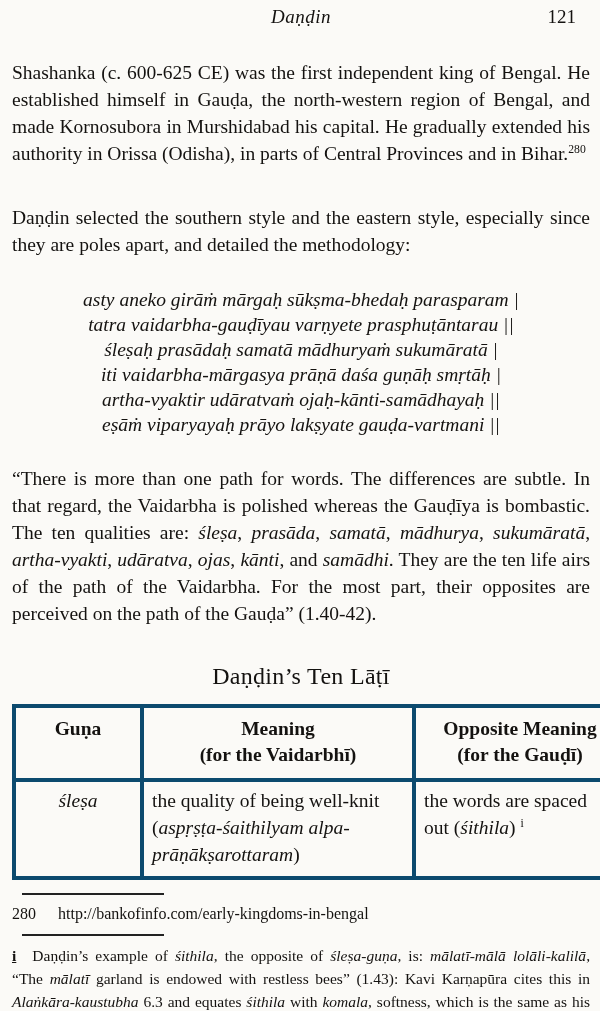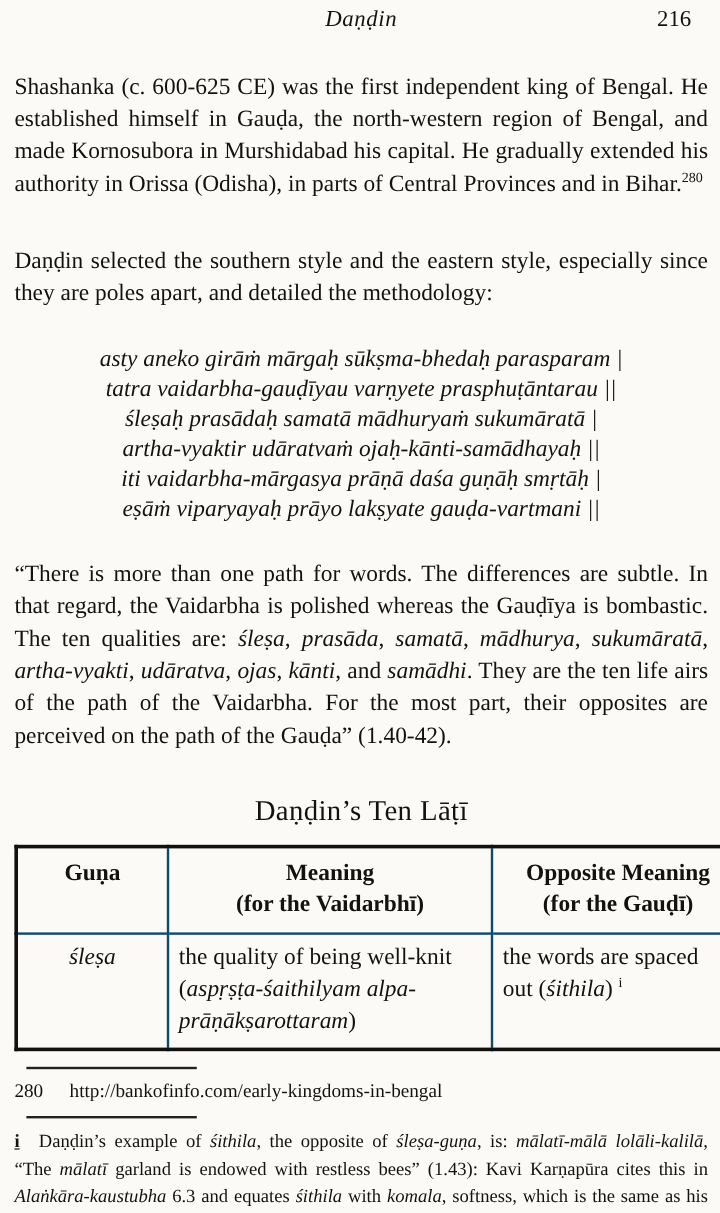--- a/index.html
+++ b/index.html
@@ -60,21 +60,21 @@
     letter-spacing:0.3px;
   }
   
   table.gunas{
     margin-top:14px;
     width:580px;
     border-collapse:collapse;
     table-layout:fixed;
   }
   table.gunas th, table.gunas td{
-    border:2px solid #0c4a6e;
+    border:4px solid #0c4a6e;
     font-size:19.5px;
     vertical-align:top;
     padding:5px 8px 8px 8px;
   }
   table.gunas{border:3px solid #111;}
   th.c1,td.c1{width:108px;text-align:center;}
   th.c2,td.c2{width:252px;}
   th.c3,td.c3{width:192px;}
   table.gunas th{
     text-align:center;
@@ -108,33 +108,33 @@
     margin-right:16px;
   }
 </style>
 </head>
 <body>
 
 <div class="page">
 
   <div class="runhead">
     <span class="title">Daṇḍin</span>
-    <span class="pagenum">216</span>
+    <span class="pagenum">121</span>
   </div>
 
   <p class="para p1"><span>Shashanka (c. 600-625 CE) was the first independent king of Bengal. He established himself in Gauḍa, the north-western region of Bengal, and made Kornosubora in Murshidabad his capital. He gradually extended his authority in Orissa (Odisha), in parts of Central Provinces and in Bihar.</span><span class="sup">280</span></p>
 
   <p class="para p2">Daṇḍin selected the southern style and the eastern style, especially since they are poles apart, and detailed the methodology:</p>
 
   <div class="verse">
     <div class="vline">asty aneko girāṁ mārgaḥ sūkṣma-bhedaḥ parasparam |</div>
     <div class="vline">tatra vaidarbha-gauḍīyau varṇyete prasphuṭāntarau ||</div>
     <div class="vline">śleṣaḥ prasādaḥ samatā mādhuryaṁ sukumāratā |</div>
+    <div class="vline">iti vaidarbha-mārgasya prāṇā daśa guṇāḥ smṛtāḥ |</div>
     <div class="vline">artha-vyaktir udāratvaṁ ojaḥ-kānti-samādhayaḥ ||</div>
-    <div class="vline">iti vaidarbha-mārgasya prāṇā daśa guṇāḥ smṛtāḥ |</div>
     <div class="vline">eṣāṁ viparyayaḥ prāyo lakṣyate gauḍa-vartmani ||</div>
   </div>
 
   <p class="para quote"><span>“There is more than one path for words. The differences are subtle. In that regard, the Vaidarbha is polished whereas the Gauḍīya is bombastic. The ten qualities are: </span><span class="i">śleṣa</span><span>, </span><span class="i">prasāda</span><span>, </span><span class="i">samatā</span><span>, </span><span class="i">mādhurya</span><span>, </span><span class="i">sukumāratā</span><span>, </span><span class="i">artha-vyakti</span><span>, </span><span class="i">udāratva</span><span>, </span><span class="i">ojas</span><span>, </span><span class="i">kānti</span><span>, and </span><span class="i">samādhi</span><span>. They are the ten life airs of the path of the Vaidarbha. For the most part, their opposites are perceived on the path of the Gauḍa” (1.40-42).</span></p>
 
   <h2 class="section-title">Daṇḍin’s Ten Lāṭī</h2>
 
   <table class="gunas">
     <thead>
       <tr>

